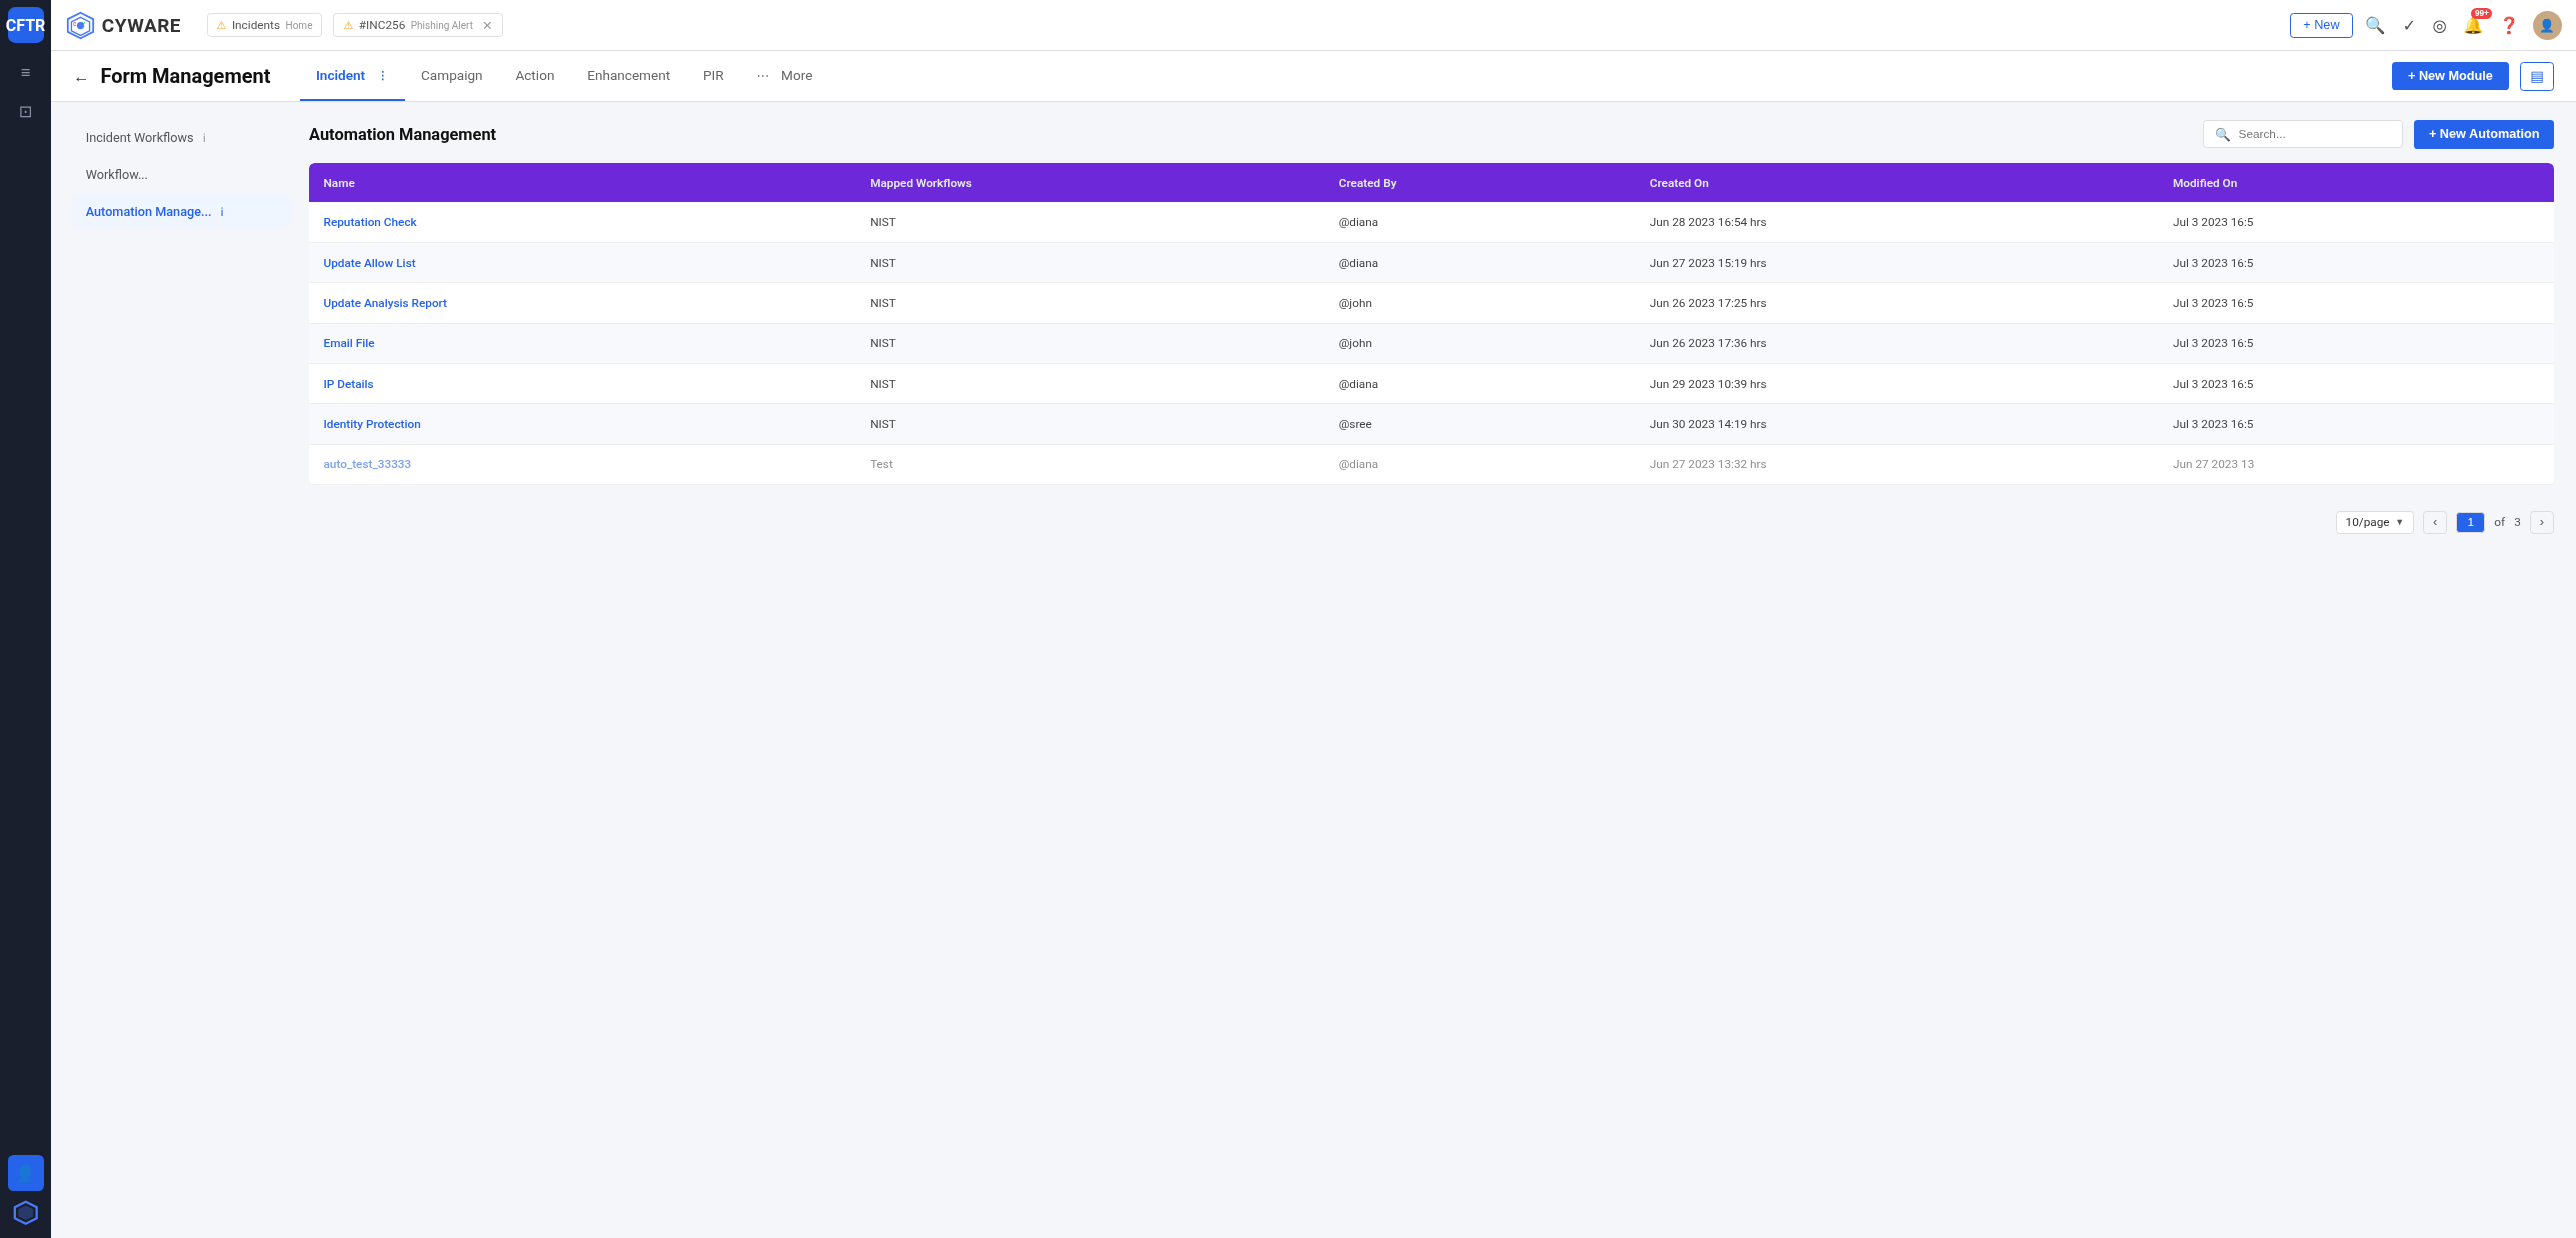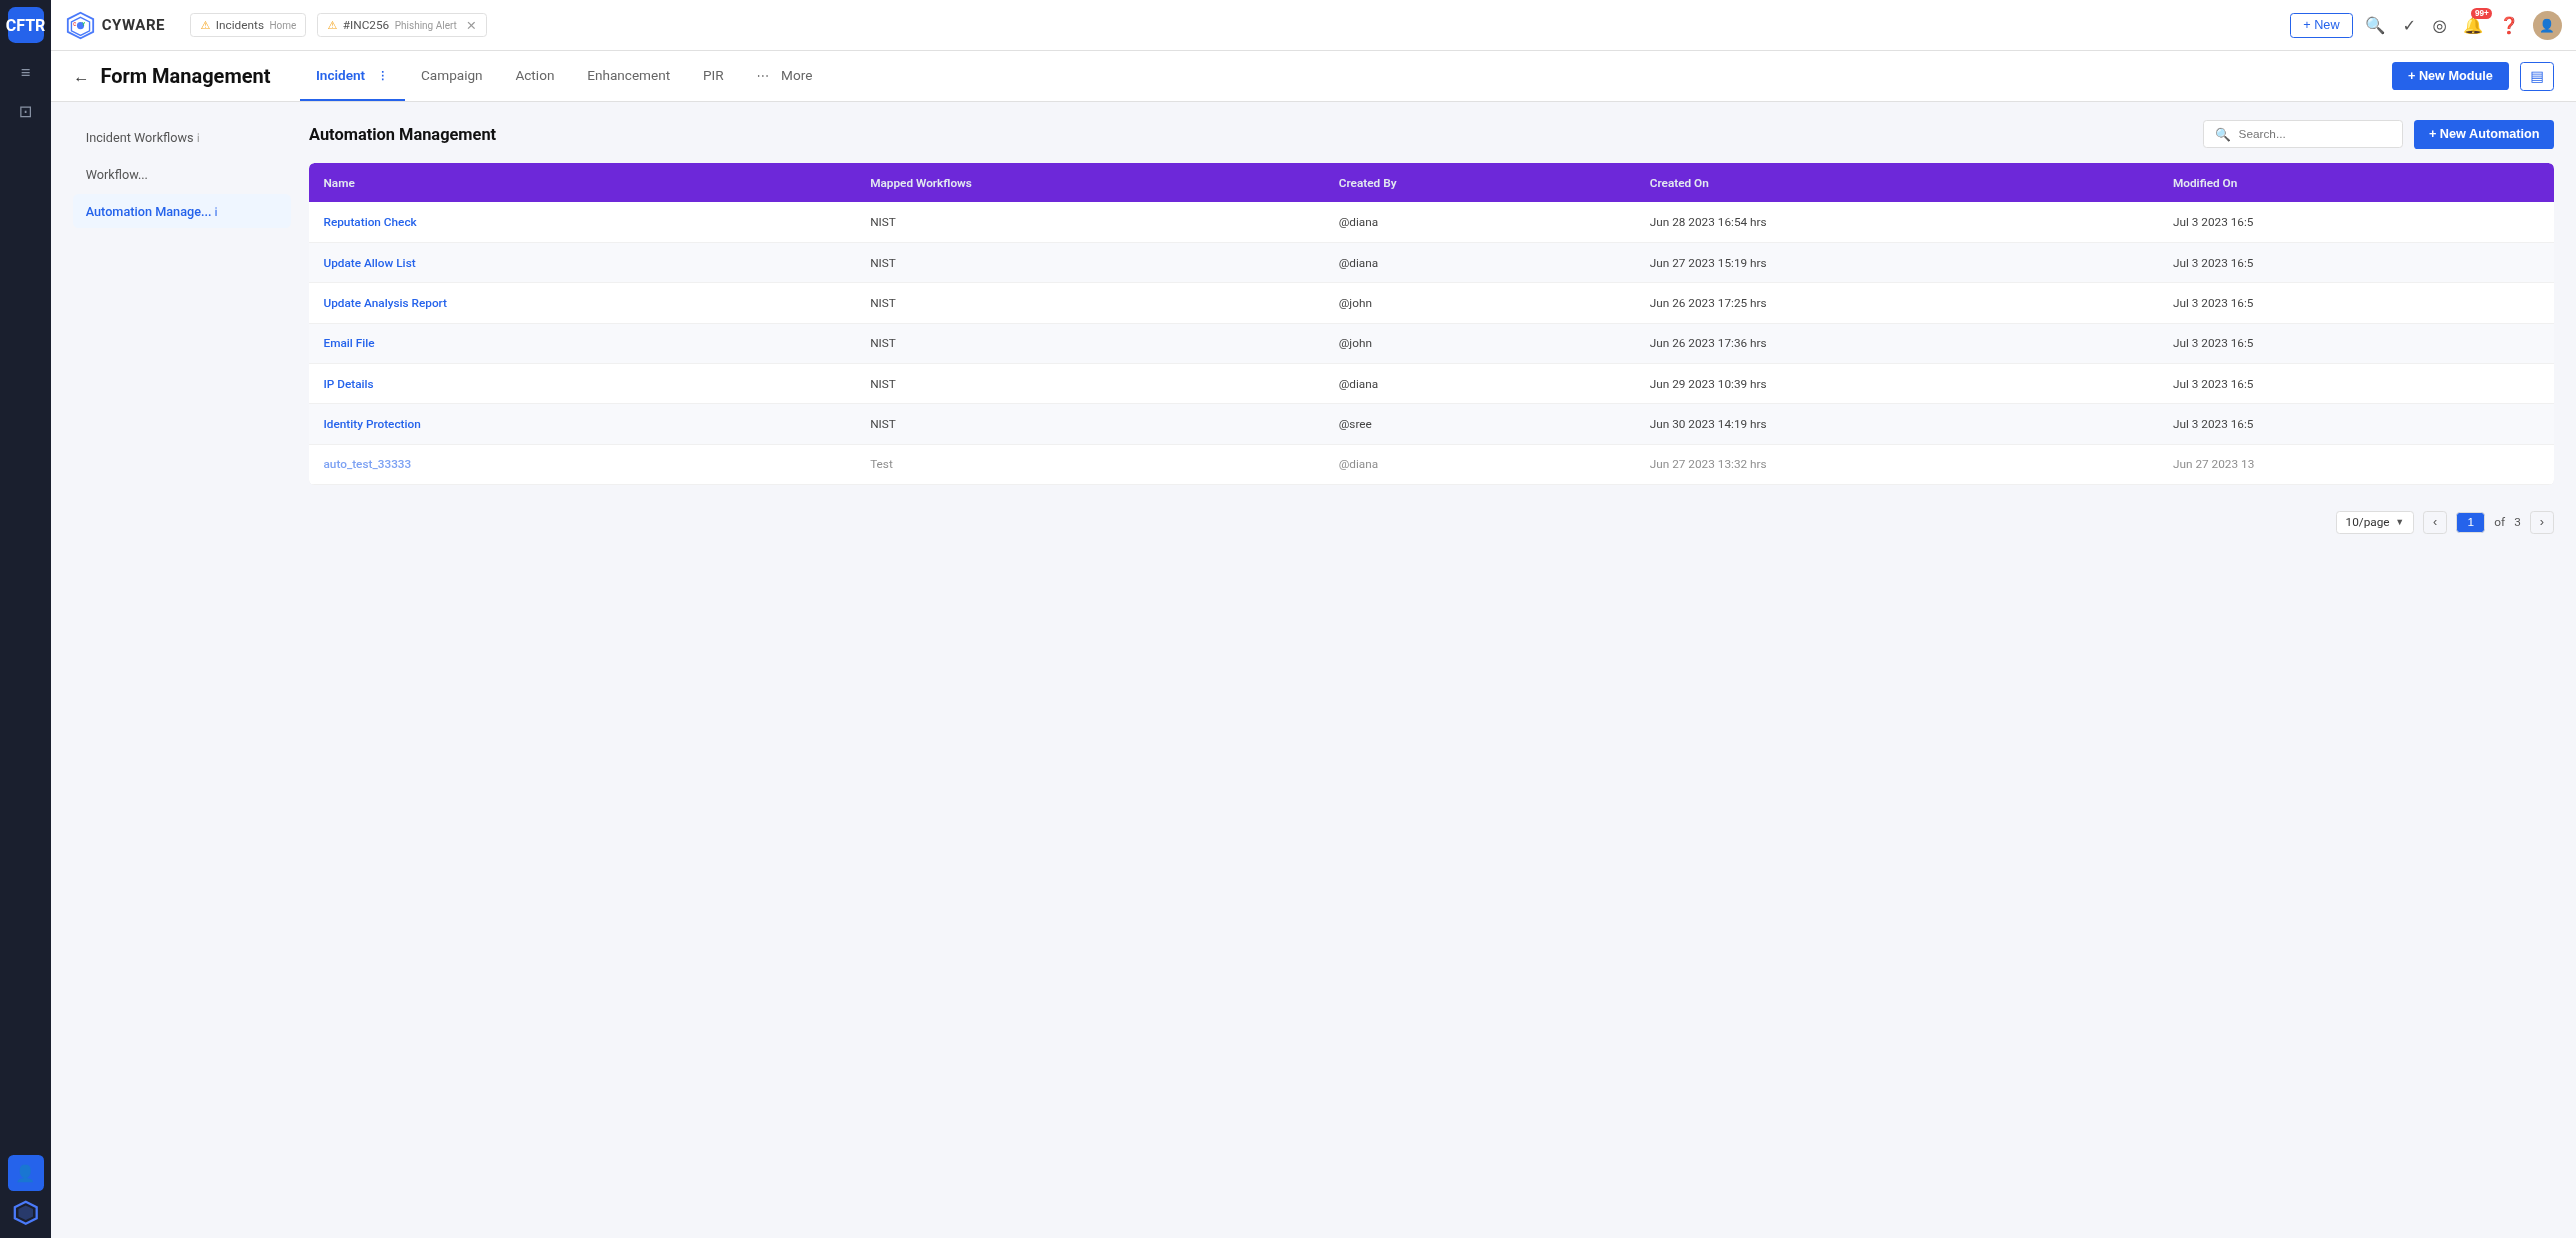--- a/index.html
+++ b/index.html
@@ -5,21 +5,21 @@
     * { box-sizing: border-box; margin: 0; padding: 0; }
     body { font-family: -apple-system, BlinkMacSystemFont, 'Segoe UI', Roboto, sans-serif; background: #f5f6fa; color: #333; font-size: 12.7px; }
 
     
     .topbar {
       display: flex; align-items: center; height: 51px;
       background: #fff; border-bottom: 0.9px solid #e0e0e0;
       padding: 0 14.5px; gap: 11px; position: fixed; top: 0; left: 51px; right: 0; z-index: 100;
     }
     .logo-area { display: flex; align-items: center; gap: 7.3px; margin-right: 14.5px; }
-    .logo-text { font-weight: 700; font-size: 15px; letter-spacing: 0.5px; }
+    .logo-text { font-weight: 700; font-size: 19px; letter-spacing: 0.5px; }
     .tab-item {
       display: flex; align-items: center; gap: 5.5px; padding: 3.6px 9px;
       border: 0.9px solid #e0e0e0; border-radius: 3.6px; cursor: pointer;
       font-size: 11.8px; color: #555; background: #fff; white-space: nowrap;
     }
     .tab-item .warn-icon { color: #f5a623; font-size: 11px; }
     .tab-item .close-icon { color: #999; font-size: 12.7px; margin-left: 3.6px; }
     .topbar-spacer { flex: 1; }
     .topbar-actions { display: flex; align-items: center; gap: 9px; }
     .new-btn {
@@ -82,21 +82,21 @@
       border-radius: 3.6px; padding: 5.5px 9px; cursor: pointer; font-size: 14.5px;
     }
 
     
     .content-area { display: flex; flex: 1; padding: 18px 22px; gap: 18px; }
 
     
     .left-panel { width: 218px; flex-shrink: 0; display: flex; flex-direction: column; gap: 3.6px; }
     .left-panel-item {
       padding: 9px 12.7px; border-radius: 5.5px; cursor: pointer; color: #555; font-size: 12.7px;
-      display: flex; align-items: center; gap: 3px; text-align: right;
+      display: flex; align-items: center; gap: 9px; text-align: right;
     }
     .left-panel-item.active { background: #eff6ff; color: #2563eb; font-weight: 500; }
     .left-panel-item .info-icon { color: #999; font-size: 11.8px; }
     .left-panel-item.active .info-icon { color: #2563eb; }
 
     
     .right-panel { flex: 1; display: flex; flex-direction: column; gap: 14.5px; }
 
     
     .automation-header {

